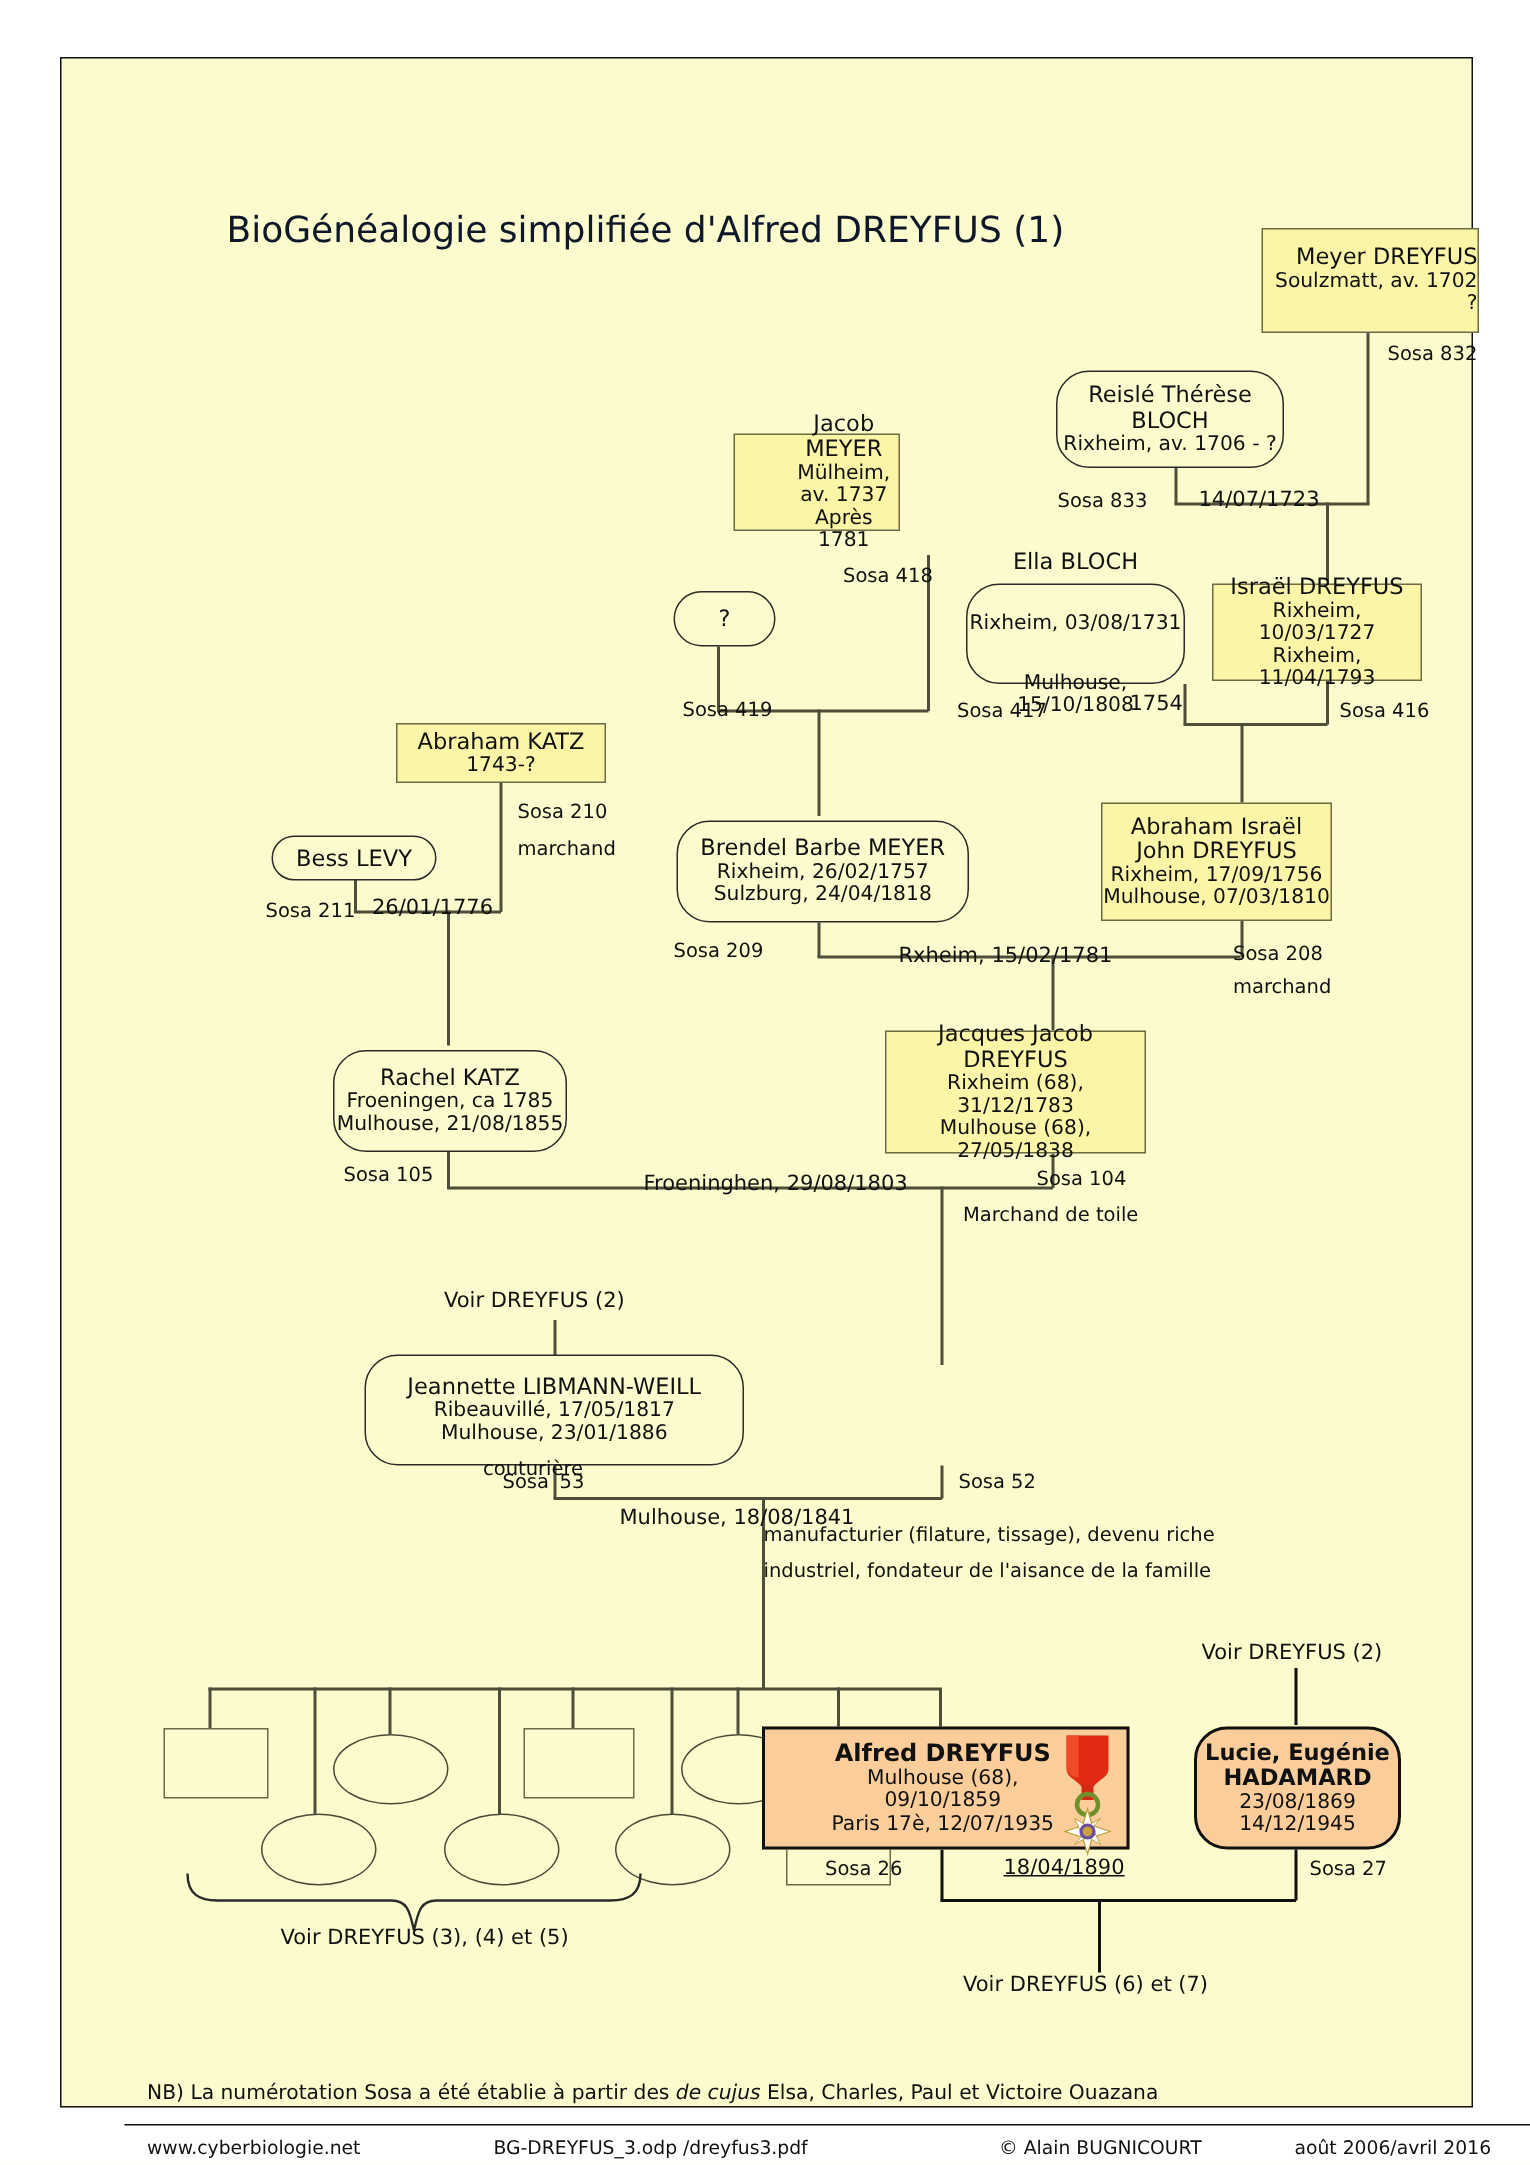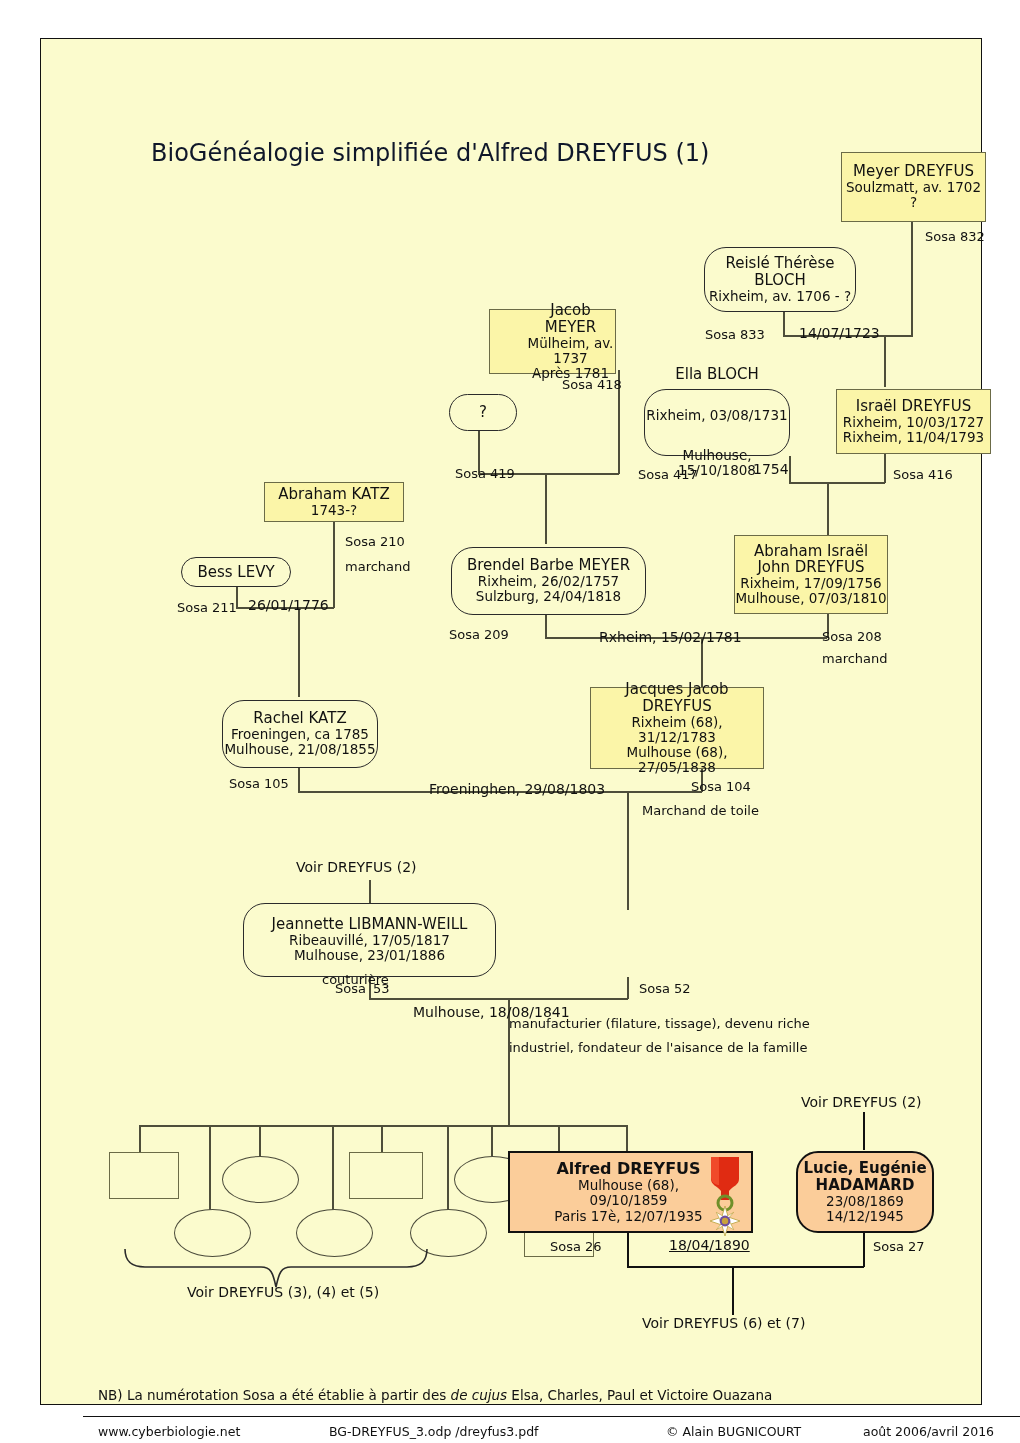--- a/index.html
+++ b/index.html
@@ -92,56 +92,56 @@
   <div class="ln" style="left:517px;top:1086px;width:1.6px;height:85px;"></div>
   <div class="ln" style="left:585px;top:1086px;width:1.6px;height:32px;"></div>
 
   <div class="lnb" style="left:822px;top:1073px;width:1.6px;height:38px;"></div>
 
   <div class="lnb" style="left:586px;top:1194px;width:1.8px;height:34px;"></div>
   <div class="lnb" style="left:586px;top:1227px;width:237px;height:1.8px;"></div>
   <div class="lnb" style="left:822px;top:1194px;width:1.8px;height:34px;"></div>
   <div class="lnb" style="left:691px;top:1227px;width:1.6px;height:49px;"></div>
 
-  <div class="node male" style="left:800px;top:113px;width:145px;height:70px;">
+  <div class="node male" style="left:800px;top:113px;width:145px;height:70px;align-items:flex-end;">
     <div class="nm">Meyer DREYFUS</div>
     <div class="dt">Soulzmatt, av. 1702</div>
     <div class="dt">?</div>
   </div>
   <div class="txt sosa" style="left:884px;top:190px;">Sosa 832</div>
 
   <div class="node female" style="left:663px;top:208px;width:152px;height:65px;">
     <div class="nm">Reislé Thérèse</div>
     <div class="nm">BLOCH</div>
     <div class="dt">Rixheim, av. 1706 - ?</div>
   </div>
   <div class="txt sosa" style="left:664px;top:288px;">Sosa 833</div>
   <div class="txt med" style="left:758px;top:286px;">14/07/1723</div>
 
-  <div class="node male" style="left:448px;top:270px;width:127px;height:65px;padding-left:36px;">
+  <div class="node male" style="left:448px;top:250px;width:111px;height:65px;padding-left:36px;">
     <div class="nm">Jacob MEYER</div>
     <div class="dt">Mülheim, av. 1737</div>
     <div class="dt">Après 1781</div>
   </div>
   <div class="txt sosa" style="left:521px;top:338px;">Sosa 418</div>
 
   <div class="node female" style="left:408px;top:355px;width:68px;height:37px;">
     <div class="nm">?</div>
   </div>
   <div class="txt sosa" style="left:414px;top:427px;">Sosa 419</div>
 
   <div class="node female" style="left:603px;top:350px;width:146px;height:67px;gap:25px;">
     <div class="nm">Ella BLOCH</div>
     <div class="dt">Rixheim, 03/08/1731</div>
     <div class="dt">Mulhouse, 15/10/1808</div>
   </div>
   <div class="txt sosa" style="left:597px;top:428px;">Sosa 417</div>
   <div class="txt med" style="left:712px;top:422px;">1754</div>
 
-  <div class="node male" style="left:767px;top:350px;width:155px;height:65px;margin-left:28px;">
+  <div class="node male" style="left:767px;top:350px;width:140px;height:65px;">
     <div class="nm">Israël DREYFUS</div>
     <div class="dt">Rixheim, 10/03/1727</div>
     <div class="dt">Rixheim, 11/04/1793</div>
   </div>
   <div class="txt sosa" style="left:852px;top:428px;">Sosa 416</div>
 
   <div class="node male" style="left:223px;top:443px;width:140px;height:40px;">
     <div class="nm">Abraham KATZ</div>
     <div class="dt">1743-?</div>
   </div>

